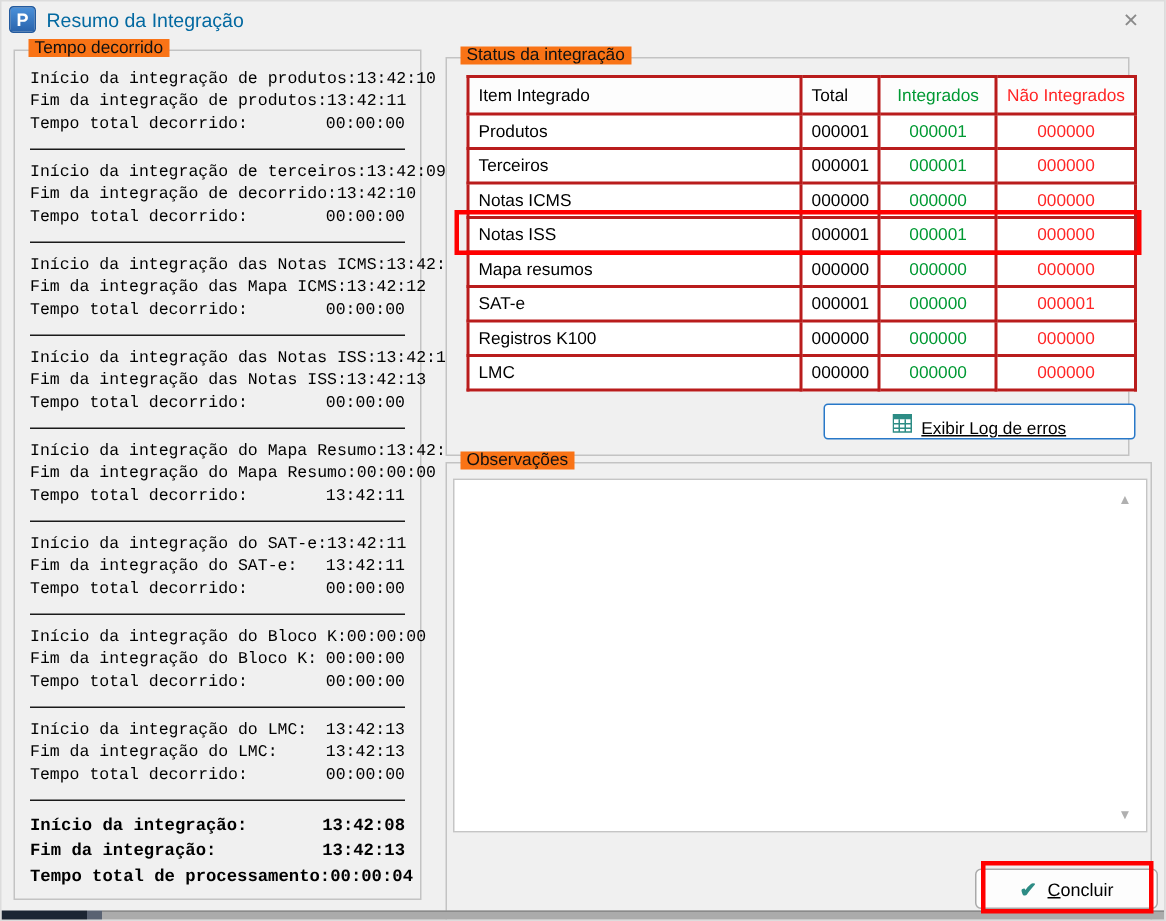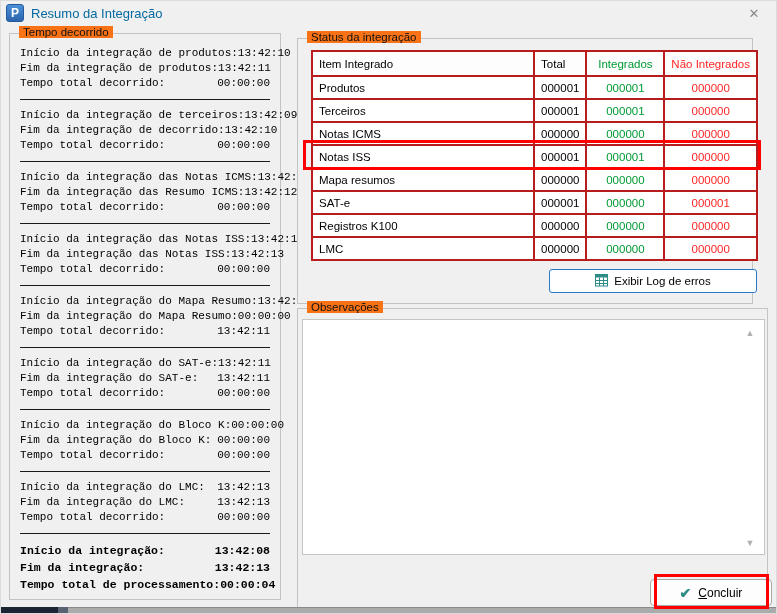--- a/index.html
+++ b/index.html
@@ -61,22 +61,22 @@
   .status-table th:nth-child(2){text-align:left;}
   .status-table th:nth-child(3){color:var(--green);text-align:center;}
   .status-table th:nth-child(4){color:var(--red);text-align:center;}
   .c-item{text-align:left;color:#000;width:237px;}
   .c-total{text-align:center;color:#000;width:51px;}
   .c-green{text-align:center;color:var(--green);width:79px;}
   .c-red{text-align:center;color:var(--red);width:80px;}
   .log-btn{
     position:absolute;left:251px;top:230px;width:208px;height:24px;
     background:#fff;border:1px solid var(--btn-blue);border-radius:3px;
-    font-size:11.5px;color:#000;display:flex;align-items:center;justify-content:center;gap:6px;
-    font-family:"Liberation Sans", sans-serif;cursor:default;
+    font-size:11.5px;color:#000;display:flex;align-items:flex-end;justify-content:center;gap:6px;
+    font-family:"Liberation Sans", sans-serif;cursor:default;text-decoration:underline;
   }
   
   #obs-box{left:296px;top:307px;width:471px;height:318px;}
   .obs-area{
     position:absolute;left:4px;top:10px;width:463px;height:236px;
     background:#fff;border:1px solid #c5c5c5;resize:none;outline:none;
     font-family:"Liberation Sans", sans-serif;font-size:11.5px;padding:4px;
   }
   .scroll-arrow{
     position:absolute;right:10px;width:14px;height:12px;color:#b0b0b0;
@@ -152,21 +152,21 @@
   </div>
 <div class="divider"></div>
           </div>
           <div>
   <div class="t-row">
     <span class="t-label">Início da integração das Notas ICMS:</span>
     <span class="t-value">13:42:11</span>
   </div>
 
   <div class="t-row">
-    <span class="t-label">Fim da integração das Resumo ICMS:</span>
+    <span class="t-label">Fim da integração das Mapa ICMS:</span>
     <span class="t-value">13:42:12</span>
   </div>
 
   <div class="t-row">
     <span class="t-label">Tempo total decorrido:</span>
     <span class="t-value">00:00:00</span>
   </div>
 <div class="divider"></div>
           </div>
           <div>

